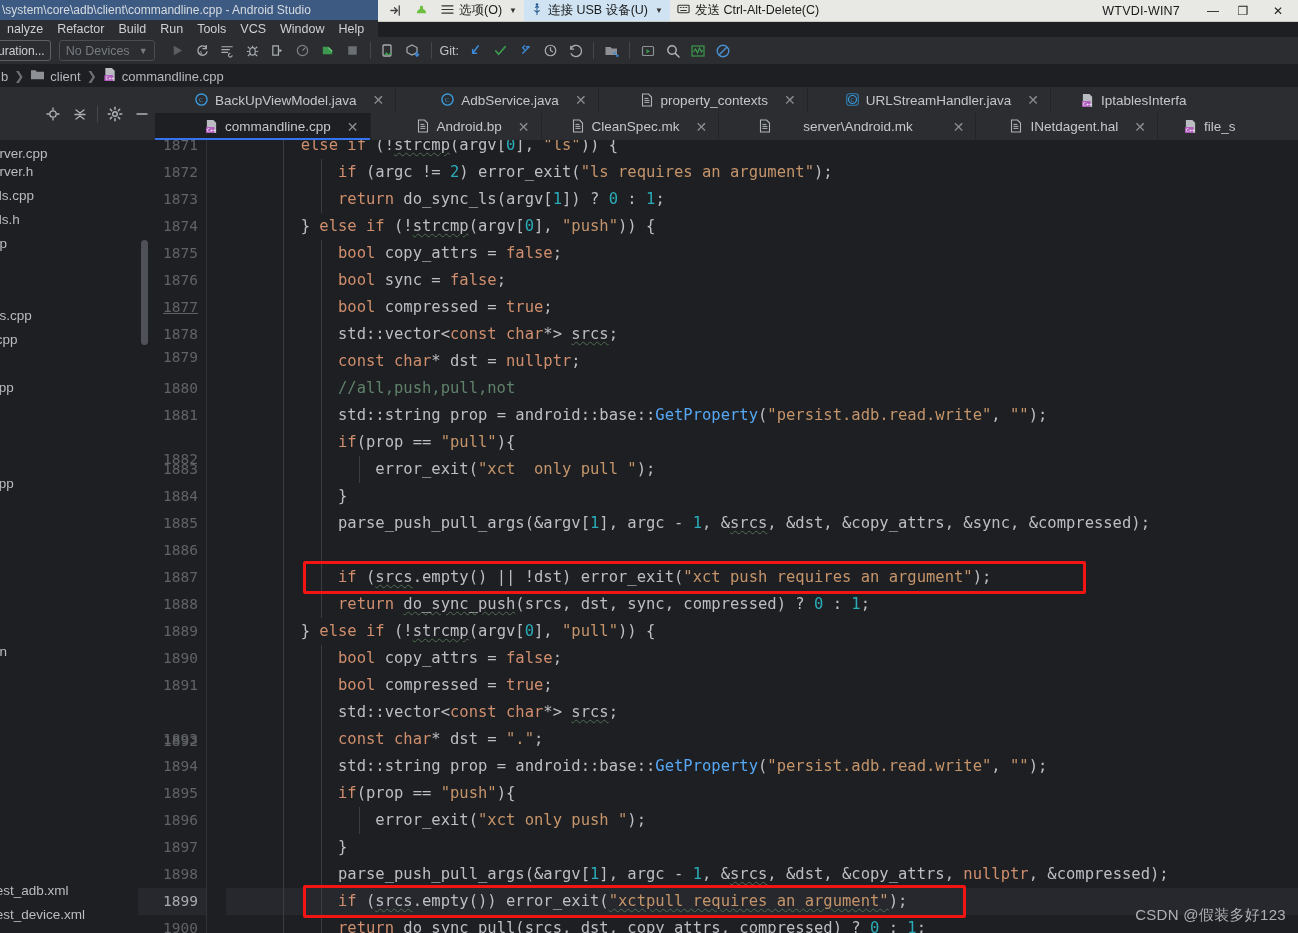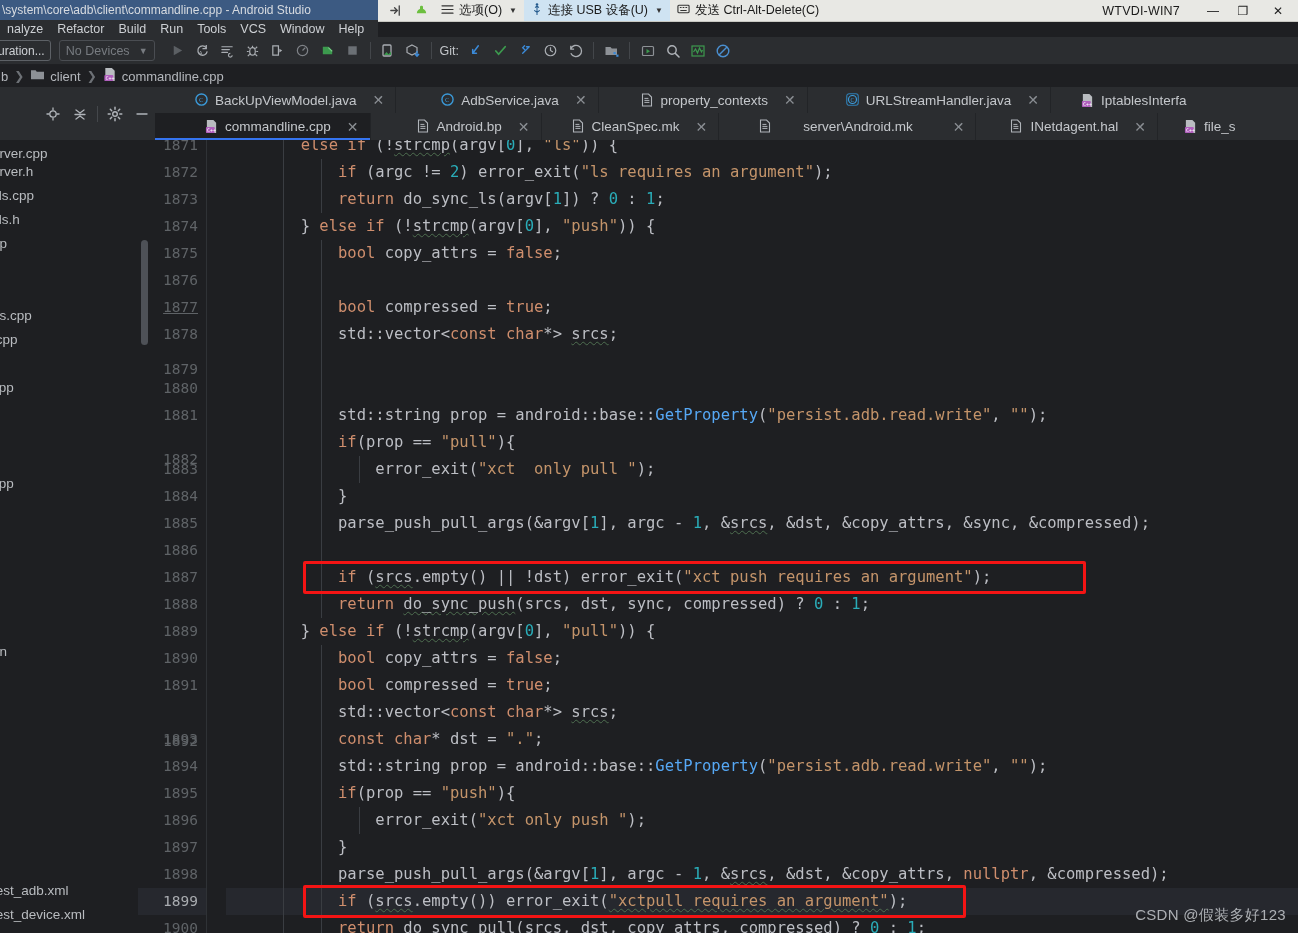--- a/index.html
+++ b/index.html
@@ -589,21 +589,21 @@
     <div class="gutter">
       <div class="vscroll"></div>
     <div class="lnum" style="top: -8px;">1871</div>
         <div class="lnum" style="top: 19px;">1872</div>
         <div class="lnum" style="top: 46px;">1873</div>
         <div class="lnum" style="top: 73px;">1874</div>
         <div class="lnum" style="top: 100px;">1875</div>
         <div class="lnum" style="top: 127px;">1876</div>
         <div class="lnum" style="top: 154px; text-decoration: underline;">1877</div>
         <div class="lnum" style="top: 181px;">1878</div>
-        <div class="lnum" style="top: 216px;">1879</div>
+        <div class="lnum" style="top: 204px;">1879</div>
         <div class="lnum" style="top: 235px;">1880</div>
         <div class="lnum" style="top: 262px;">1881</div>
         <div class="lnum" style="top: 306px;">1882</div>
         <div class="lnum" style="top: 316px;">1883</div>
         <div class="lnum" style="top: 343px;">1884</div>
         <div class="lnum" style="top: 370px;">1885</div>
         <div class="lnum" style="top: 397px;">1886</div>
         <div class="lnum" style="top: 424px;">1887</div>
         <div class="lnum" style="top: 451px;">1888</div>
         <div class="lnum" style="top: 478px;">1889</div>
@@ -628,30 +628,33 @@
         <div class="indent-guide" style="left: 77px; top: 19px; height: 27px;"></div>
         <div class="indent-guide" style="left: 115px; top: 19px; height: 27px;"></div>
         <div class="crow" style="top: 46px;"><span class="id">            </span><span class="kw">return</span><span class="id"> </span><span class="id">do_sync_ls</span><span class="op">(</span><span class="id">argv</span><span class="op">[</span><span class="num">1</span><span class="op">]) ? </span><span class="num">0</span><span class="op"> : </span><span class="num">1</span><span class="op">;</span></div>
         <div class="indent-guide" style="left: 77px; top: 46px; height: 27px;"></div>
         <div class="indent-guide" style="left: 115px; top: 46px; height: 27px;"></div>
         <div class="crow" style="top: 73px;"><span class="op">        } </span><span class="kw">else</span><span class="id"> </span><span class="kw">if</span><span class="op"> (!</span><span class="id squig">strcmp</span><span class="op">(</span><span class="id">argv</span><span class="op">[</span><span class="num">0</span><span class="op">], </span><span class="str">"push"</span><span class="op">)) {</span></div>
         <div class="indent-guide" style="left: 77px; top: 73px; height: 27px;"></div>
         <div class="crow" style="top: 100px;"><span class="id">            </span><span class="kw">bool</span><span class="id"> </span><span class="id">copy_attrs</span><span class="op"> = </span><span class="kw">false</span><span class="op">;</span></div>
         <div class="indent-guide" style="left: 77px; top: 100px; height: 27px;"></div>
         <div class="indent-guide" style="left: 115px; top: 100px; height: 27px;"></div>
+        <div class="crow" style="top: 127px;"><span class="id">            </span><span class="kw">bool</span><span class="id"> </span><span class="id">sync</span><span class="op"> = </span><span class="kw">false</span><span class="op">;</span></div>
         <div class="indent-guide" style="left: 77px; top: 127px; height: 27px;"></div>
         <div class="indent-guide" style="left: 115px; top: 127px; height: 27px;"></div>
         <div class="crow" style="top: 154px;"><span class="id">            </span><span class="kw">bool</span><span class="id"> </span><span class="id">compressed</span><span class="op"> = </span><span class="kw">true</span><span class="op">;</span></div>
         <div class="indent-guide" style="left: 77px; top: 154px; height: 27px;"></div>
         <div class="indent-guide" style="left: 115px; top: 154px; height: 27px;"></div>
         <div class="crow" style="top: 181px;"><span class="id">            </span><span class="id">std</span><span class="op">::</span><span class="id">vector</span><span class="op">&lt;</span><span class="kw">const</span><span class="id"> </span><span class="kw">char</span><span class="op">*&gt; </span><span class="id squig">srcs</span><span class="op">;</span></div>
         <div class="indent-guide" style="left: 77px; top: 181px; height: 27px;"></div>
         <div class="indent-guide" style="left: 115px; top: 181px; height: 27px;"></div>
+        <div class="crow" style="top: 208px;"><span class="id">            </span><span class="kw">const</span><span class="id"> </span><span class="kw">char</span><span class="op">* </span><span class="id">dst</span><span class="op"> = </span><span class="kw">nullptr</span><span class="op">;</span></div>
         <div class="indent-guide" style="left: 77px; top: 208px; height: 27px;"></div>
         <div class="indent-guide" style="left: 115px; top: 208px; height: 27px;"></div>
+        <div class="crow" style="top: 235px;"><span class="id">            </span><span class="cmt">//all,push,pull,not</span></div>
         <div class="indent-guide" style="left: 77px; top: 235px; height: 27px;"></div>
         <div class="indent-guide" style="left: 115px; top: 235px; height: 27px;"></div>
         <div class="crow" style="top: 262px;"><span class="id">            </span><span class="id">std</span><span class="op">::</span><span class="id">string</span><span class="id"> </span><span class="id">prop</span><span class="op"> = </span><span class="id">android</span><span class="op">::</span><span class="id">base</span><span class="op">::</span><span class="fn">GetProperty</span><span class="op">(</span><span class="str">"persist.adb.read.write"</span><span class="op">, </span><span class="str">""</span><span class="op">);</span></div>
         <div class="indent-guide" style="left: 77px; top: 262px; height: 27px;"></div>
         <div class="indent-guide" style="left: 115px; top: 262px; height: 27px;"></div>
         <div class="crow" style="top: 289px;"><span class="id">            </span><span class="kw">if</span><span class="op">(</span><span class="id">prop</span><span class="op"> == </span><span class="str">"pull"</span><span class="op">){</span></div>
         <div class="indent-guide" style="left: 77px; top: 289px; height: 27px;"></div>
         <div class="indent-guide" style="left: 115px; top: 289px; height: 27px;"></div>
         <div class="crow" style="top: 316px;"><span class="id">                </span><span class="id">error_exit</span><span class="op">(</span><span class="str">"xct  only pull "</span><span class="op">);</span></div>
         <div class="indent-guide" style="left: 77px; top: 316px; height: 27px;"></div>

